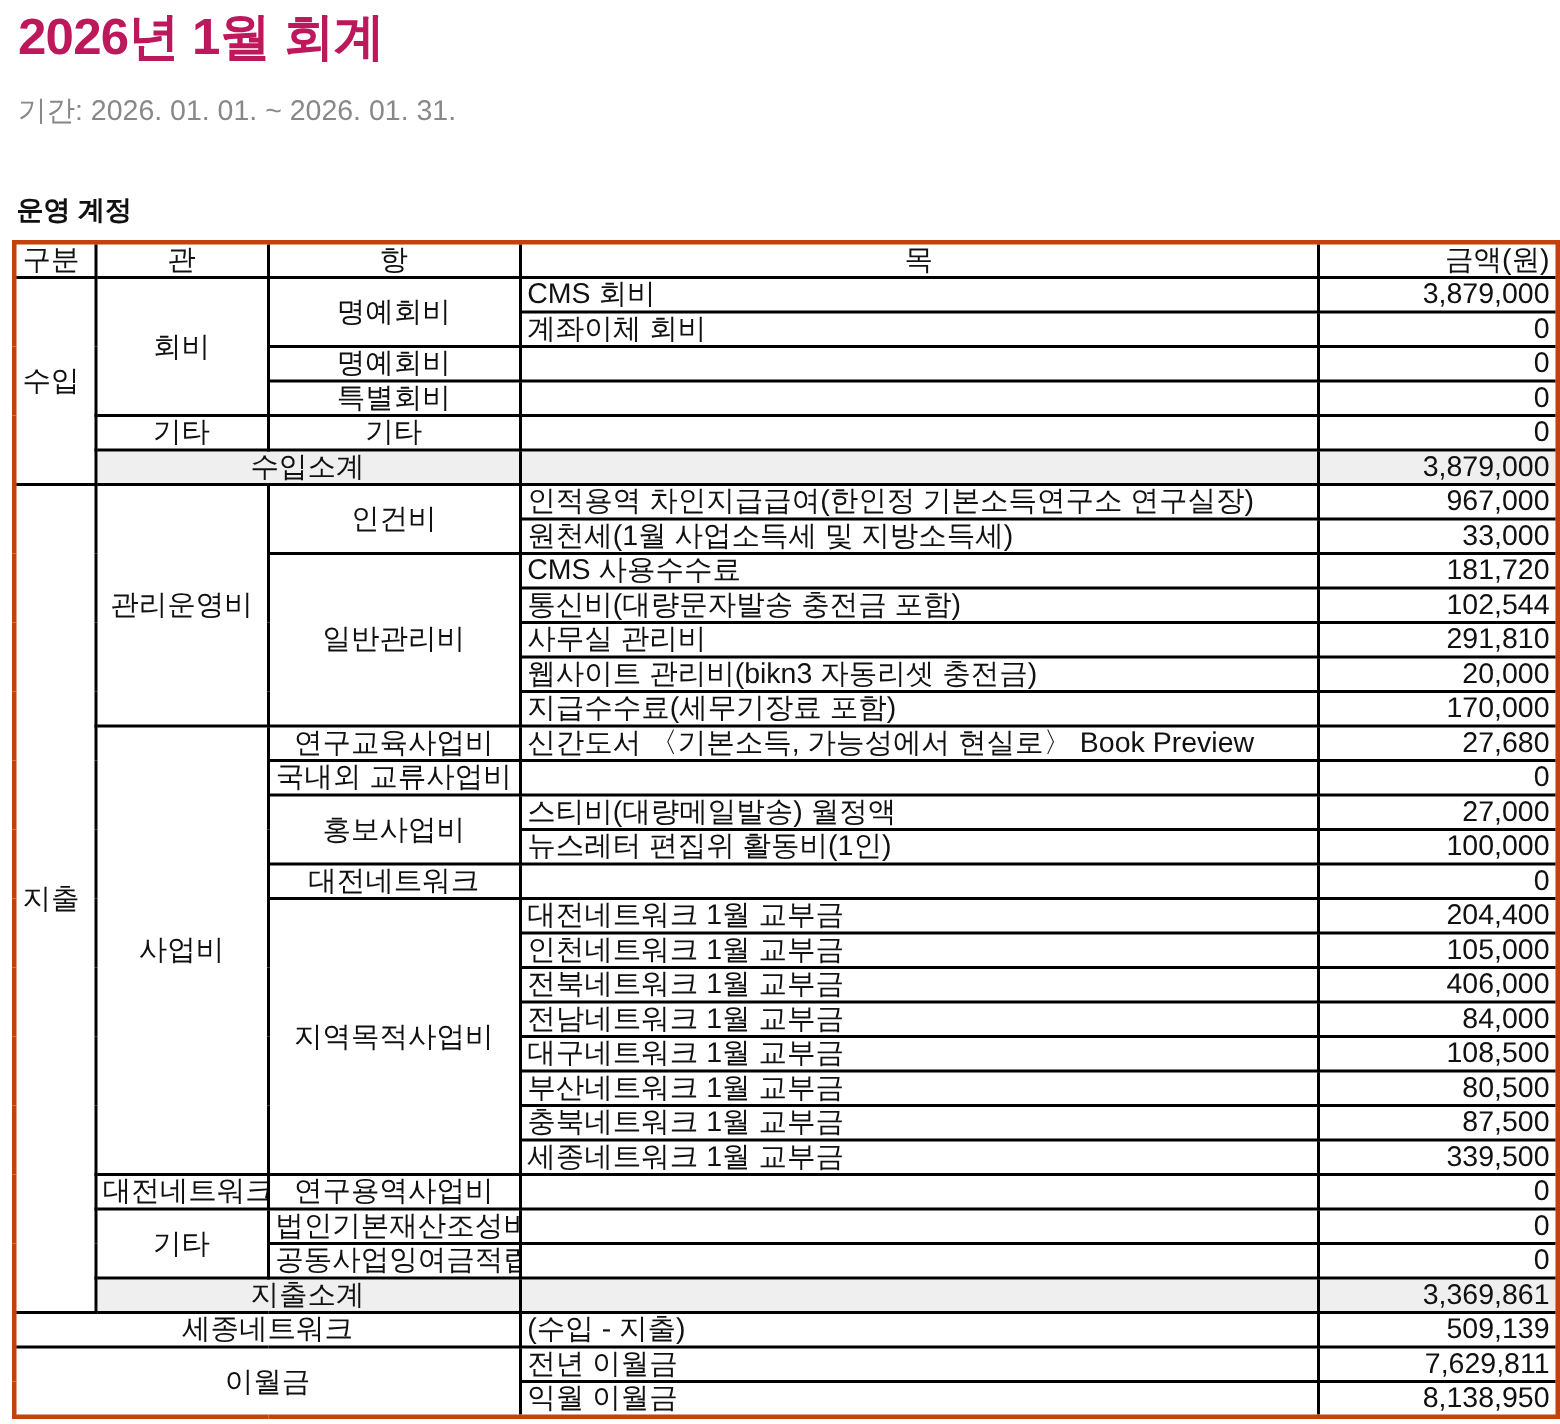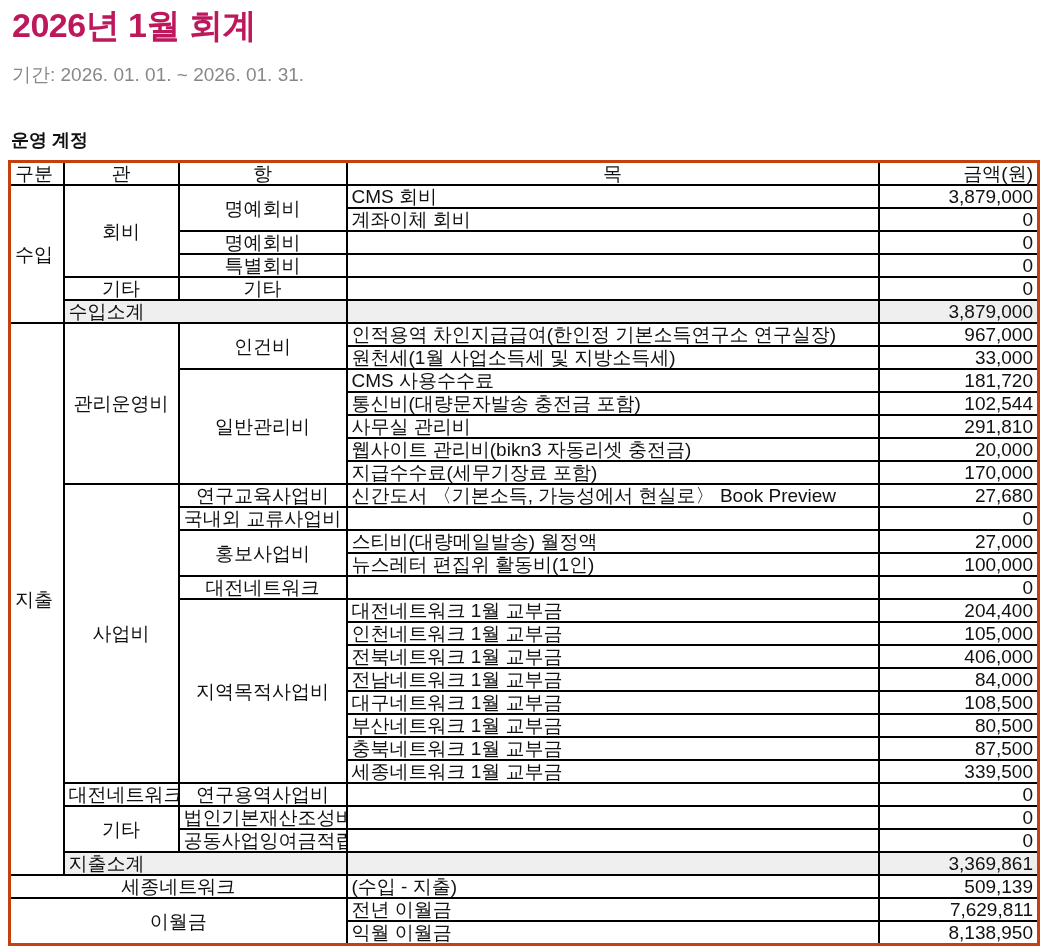--- a/index.html
+++ b/index.html
@@ -45,21 +45,21 @@
   .col-amt   { width: 160px; }
 
   .l { text-align: left; }
   .c { text-align: center; }
   .r { text-align: right; }
   .top { vertical-align: top; }
   .b { font-weight: bold; }
   .shade { background: #efefef; }
   .thick-b { border-bottom-width: 3px; }
   
-  .sub-label { padding-right: 130px; }
+  .sub-label { text-align: center; padding-right: 130px; }
   .merge-label { text-align: center; }
 </style>
 </head>
 <body>
 
 <div class="doc">
   <h1 class="title">2026년 1월 회계</h1>
   <div class="period">기간: 2026. 01. 01. ~ 2026. 01. 31.</div>
   <div class="section-title">운영 계정</div>
 

